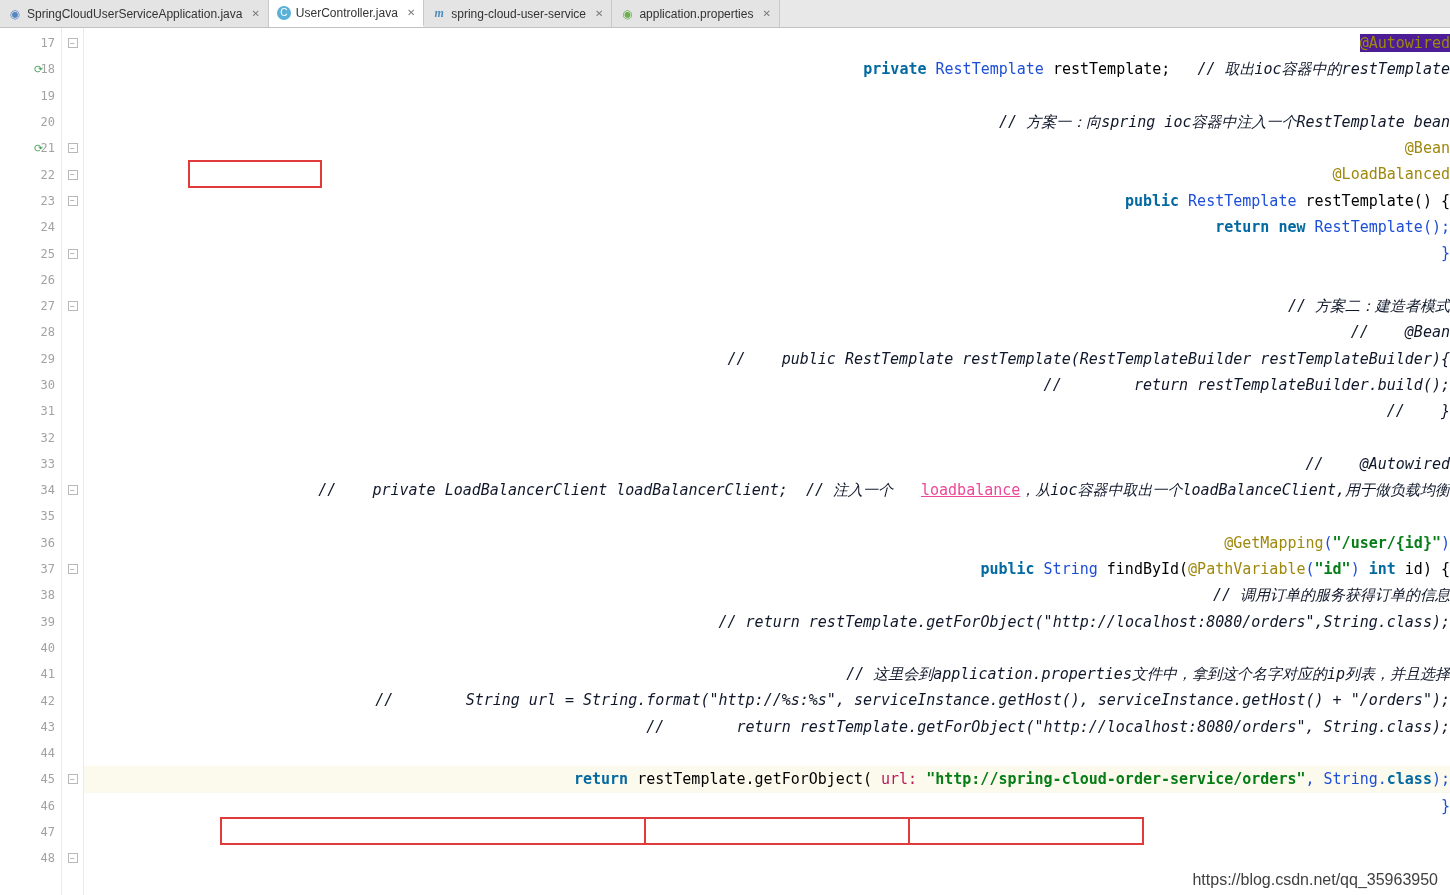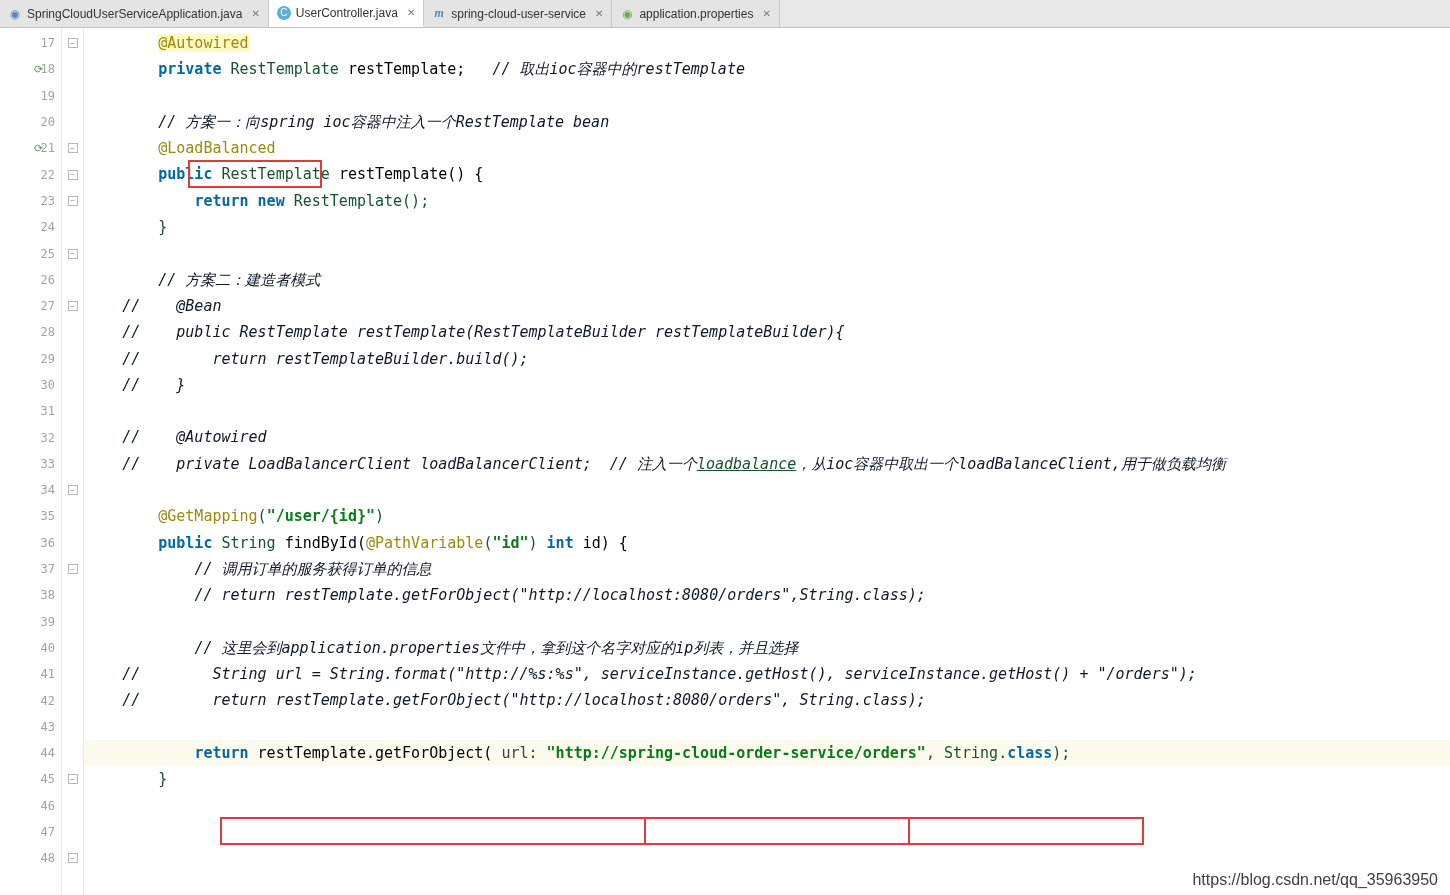--- a/index.html
+++ b/index.html
@@ -48,20 +48,21 @@
   padding-left: 4px;
 }
 .ic-java { color: #5585c1; }
 .ic-class { background: #5ab0d6; color: #fff; border-radius: 50%; font-size: 10px; width: 14px; height: 14px; line-height: 14px; text-align: center; }
 .ic-maven { color: #4d8ebf; font-weight: bold; font-style: italic; font-family: serif; }
 .ic-prop { color: #6ab04c; }
 .editor {
   display: flex;
   height: calc(100% - 28px);
   position: relative;
+  text-align: right;
 }
 .gutter {
   width: 62px;
   background: #ffffff;
   border-right: 1px solid #eaeaea;
   padding-top: 2px;
   flex-shrink: 0;
 }
 .gutter-line {
   height: 26.3px;
@@ -116,26 +117,26 @@
   white-space: pre;
   padding-left: 2px;
   font-size: 15px;
   font-family: "Consolas","Menlo",monospace;
   position: relative;
 }
 .kw { color: #0369a1; font-weight: bold; }
 .ann { color: #9e880d; }
 .str { color: #067d17; font-weight: bold; }
 .com { color: #0f172a; font-style: italic; }
-.com-link { color: #14532d; font-style: italic; text-decoration: underline; }
-.type { color: #14532d; }
+.com-link { color: #ec4899; text-decoration: underline; margin-left: 28px; }
+.type { color: #1d4ed8; }
 .ident { color: #000000; }
 .method { color: #000000; }
-.param-hint { color: #404040; font-style: normal; }
-.hl-yellow { background: #fef9c3; }
+.param-hint { color: #be185d; font-style: normal; }
+.hl-yellow { background: #4c1d95; }
 .hl-line { background: #fcfaed; }
 .red-box {
   position: absolute;
   border: 2px solid #e03a3a;
   pointer-events: none;
 }
 .watermark {
   position: absolute;
   bottom: 6px;
   right: 12px;
@@ -265,20 +266,21 @@
       <div class="fold-line"></div>
       <div class="fold-line">
         <span class="fold-marker">−</span>
       </div>
     </div>
   <div class="code-area">
       <div class="code-line">        <span class="ann hl-yellow">@Autowired</span></div>
       <div class="code-line">        <span class="kw">private </span><span class="type">RestTemplate </span><span class="ident">restTemplate;   </span><span class="com">// 取出ioc容器中的restTemplate</span></div>
       <div class="code-line"></div>
       <div class="code-line">        <span class="com">// 方案一：向spring ioc容器中注入一个RestTemplate bean</span></div>
+      <div class="code-line">        <span class="ann">@Bean</span></div>
       <div class="code-line">        <span class="ann">@LoadBalanced</span></div>
       <div class="code-line">        <span class="kw">public </span><span class="type">RestTemplate </span><span class="method">restTemplate() {</span></div>
       <div class="code-line">            <span class="kw">return new </span><span class="type">RestTemplate();</span></div>
       <div class="code-line">        <span class="type">}</span></div>
       <div class="code-line"></div>
       <div class="code-line">        <span class="com">// 方案二：建造者模式</span></div>
       <div class="code-line">    <span class="com">//    @Bean</span></div>
       <div class="code-line">    <span class="com">//    public RestTemplate restTemplate(RestTemplateBuilder restTemplateBuilder){</span></div>
       <div class="code-line">    <span class="com">//        return restTemplateBuilder.build();</span></div>
       <div class="code-line">    <span class="com">//    }</span></div>

